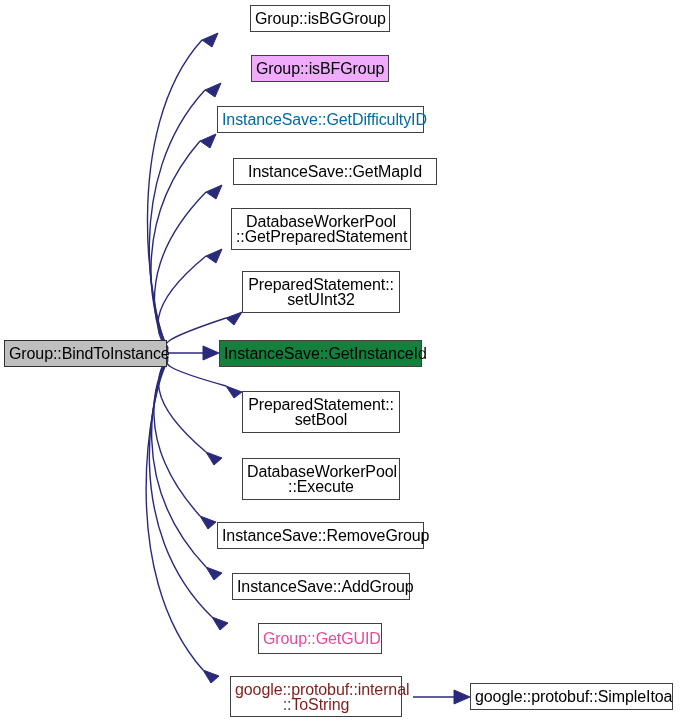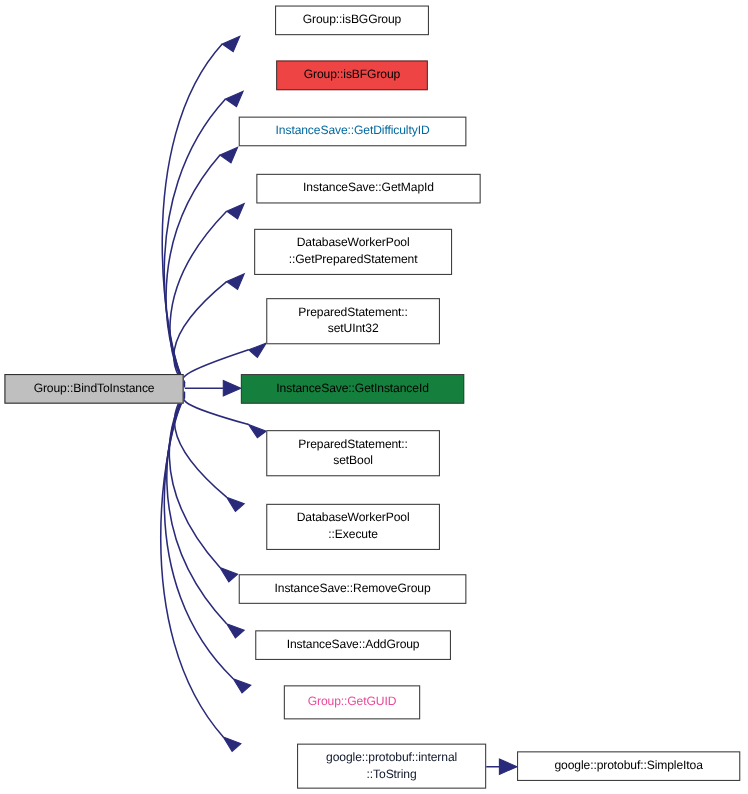--- a/index.html
+++ b/index.html
@@ -23,21 +23,21 @@
     width: 680px;
     height: 722px;
     pointer-events: none;
   }
   .gnode {
     position: absolute;
     box-sizing: border-box;
     border: 1px solid #404040;
     background: #ffffff;
     color: #000000;
-    font-size: 11px;
+    font-size: 16px;
     line-height: 15px;
     display: flex;
     align-items: center;
     justify-content: center;
     text-align: center;
     white-space: pre-line;
     letter-spacing: -0.1px;
     z-index: 2;
   }
   .gnode.root {
@@ -80,31 +80,31 @@
       <path d="M206,567 L222,573 L214,580 Z" fill="#2a2a7a" stroke="#2a2a7a" stroke-width="1"></path>
       <path d="M168,360 C152,386 120,528 212,617" fill="none" stroke="#2a2a7a" stroke-width="1.4"></path>
       <path d="M212,617 L228,623 L220,630 Z" fill="#2a2a7a" stroke="#2a2a7a" stroke-width="1"></path>
       <path d="M168,361 C150,390 116,572 203,670" fill="none" stroke="#2a2a7a" stroke-width="1.4"></path>
       <path d="M203,670 L219,676 L211,683 Z" fill="#2a2a7a" stroke="#2a2a7a" stroke-width="1"></path>
       <path d="M413,697 L454,697" fill="none" stroke="#2a2a7a" stroke-width="1.4"></path>
       <path d="M454,690 L470,697 L454,704 Z" fill="#2a2a7a" stroke="#2a2a7a" stroke-width="1"></path>
     </svg>
 <div class="gnode root" style="left: 4px; top: 340px; width: 163px; height: 27px; border-color: rgb(48, 48, 48); background: rgb(191, 191, 191); color: rgb(0, 0, 0);"><span class="lbl">Group::BindToInstance</span></div>
     <div class="gnode" style="left: 250px; top: 5px; width: 140px; height: 27px; border-color: rgb(64, 64, 64); background: rgb(255, 255, 255); color: rgb(0, 0, 0);"><span class="lbl">Group::isBGGroup</span></div>
-    <div class="gnode" style="left: 251px; top: 55px; width: 138px; height: 27px; border-color: rgb(64, 64, 64); background: #ef4444; color: rgb(0, 0, 0);"><span class="lbl">Group::isBFGroup</span></div>
+    <div class="gnode" style="left: 251px; top: 55px; width: 138px; height: 27px; border-color: rgb(64, 64, 64); background: #f0abfc; color: rgb(0, 0, 0);"><span class="lbl">Group::isBFGroup</span></div>
     <div class="gnode" style="left: 217px; top: 106px; width: 207px; height: 27px; border-color: rgb(64, 64, 64); background: rgb(255, 255, 255); color: #0369a1;"><span class="lbl">InstanceSave::GetDifficultyID</span></div>
     <div class="gnode" style="left: 233px; top: 158px; width: 204px; height: 27px; border-color: rgb(64, 64, 64); background: rgb(255, 255, 255); color: rgb(0, 0, 0);"><span class="lbl">InstanceSave::GetMapId</span></div>
     <div class="gnode" style="left: 231px; top: 208px; width: 180px; height: 42px; border-color: rgb(64, 64, 64); background: rgb(255, 255, 255); color: rgb(0, 0, 0);"><span class="lbl">DatabaseWorkerPool
 ::GetPreparedStatement</span></div>
     <div class="gnode" style="left: 242px; top: 271px; width: 158px; height: 42px; border-color: rgb(64, 64, 64); background: rgb(255, 255, 255); color: rgb(0, 0, 0);"><span class="lbl">PreparedStatement::
 setUInt32</span></div>
     <div class="gnode" style="left: 219px; top: 340px; width: 203px; height: 27px; border-color: rgb(64, 64, 64); background: #15803d; color: rgb(0, 0, 0);"><span class="lbl">InstanceSave::GetInstanceId</span></div>
     <div class="gnode" style="left: 242px; top: 391px; width: 158px; height: 42px; border-color: rgb(64, 64, 64); background: rgb(255, 255, 255); color: rgb(0, 0, 0);"><span class="lbl">PreparedStatement::
 setBool</span></div>
     <div class="gnode" style="left: 242px; top: 458px; width: 158px; height: 42px; border-color: rgb(64, 64, 64); background: rgb(255, 255, 255); color: rgb(0, 0, 0);"><span class="lbl">DatabaseWorkerPool
 ::Execute</span></div>
     <div class="gnode" style="left: 217px; top: 522px; width: 207px; height: 27px; border-color: rgb(64, 64, 64); background: rgb(255, 255, 255); color: rgb(0, 0, 0);"><span class="lbl">InstanceSave::RemoveGroup</span></div>
     <div class="gnode" style="left: 232px; top: 573px; width: 178px; height: 27px; border-color: rgb(64, 64, 64); background: rgb(255, 255, 255); color: rgb(0, 0, 0);"><span class="lbl">InstanceSave::AddGroup</span></div>
     <div class="gnode" style="left: 258px; top: 623px; width: 124px; height: 31px; border-color: rgb(64, 64, 64); background: rgb(255, 255, 255); color: #ec4899;"><span class="lbl">Group::GetGUID</span></div>
-    <div class="gnode" style="left: 230px; top: 676px; width: 172px; height: 41px; border-color: rgb(64, 64, 64); background: rgb(255, 255, 255); color: #0f172a; margin-left: 40px;"><span class="lbl">google::protobuf::internal
+    <div class="gnode" style="left: 230px; top: 676px; width: 172px; height: 41px; border-color: rgb(64, 64, 64); background: rgb(255, 255, 255); color: #7f1d1d;"><span class="lbl">google::protobuf::internal
 ::ToString</span></div>
     <div class="gnode" style="left: 470px; top: 683px; width: 203px; height: 27px; border-color: rgb(64, 64, 64); background: rgb(255, 255, 255); color: rgb(0, 0, 0);"><span class="lbl">google::protobuf::SimpleItoa</span></div>
   </div>
 
 </body></html>

